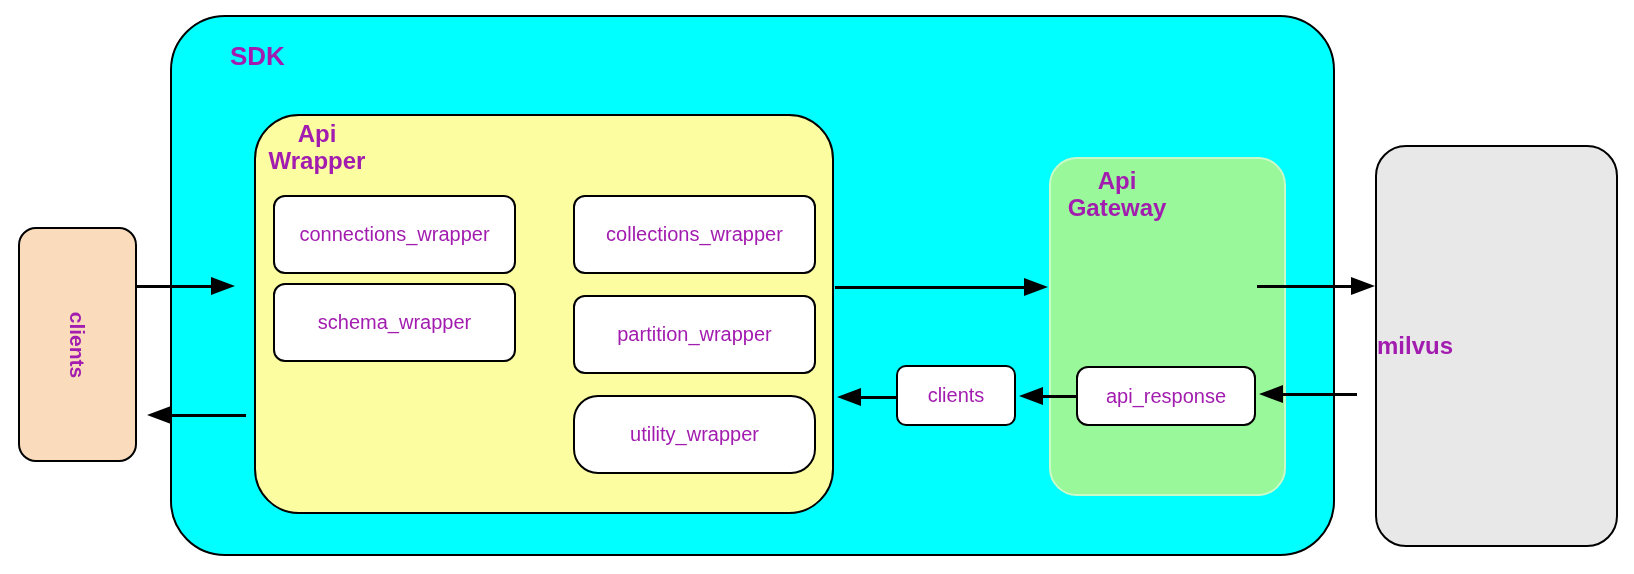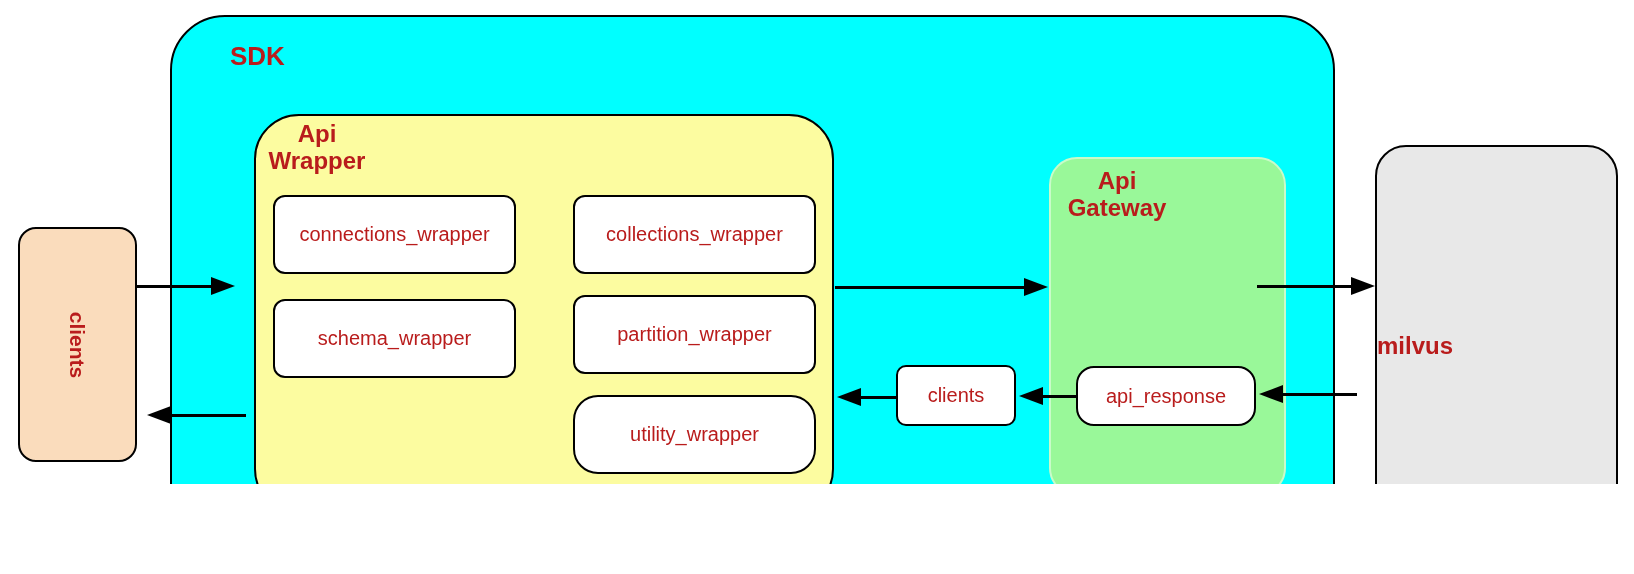--- a/index.html
+++ b/index.html
@@ -1,18 +1,18 @@
 <!DOCTYPE html>
 <html><head>
 <meta charset="utf-8">
 <style>
   html,body{margin:0;padding:0;background:#ffffff;}
   .stage{
-    position:relative;width:1634px;height:484px;background:#ffffff;
-    font-family:"Liberation Sans", sans-serif;color:#b91c1c;overflow:hidden;
+    position:relative;width:1634px;height:574px;background:#ffffff;
+    font-family:"Liberation Sans", sans-serif;color:#a21caf;overflow:hidden;
   }
   .node{position:absolute;box-sizing:border-box;}
   .bordered{border:2.5px solid #000;}
 
   
   .clients{left:18px;top:227px;width:119px;height:235px;border-radius:18px;
     display:flex;align-items:center;justify-content:center;}
   .clients-label{transform:rotate(90deg);font-weight:bold;font-size:21px;white-space:nowrap;}
 
   
@@ -24,40 +24,40 @@
     border:2.5px solid #000;border-radius:45px;box-sizing:border-box;}
   .api-wrapper-label{position:absolute;left:4px;top:4px;width:114px;text-align:center;
     font-weight:bold;font-size:24px;line-height:27px;}
 
   
   .module{position:absolute;width:243px;height:79px;border:2px solid #000;border-radius:12px;
     background:#fff;display:flex;align-items:center;justify-content:center;
     font-size:20px;box-sizing:border-box;white-space:nowrap;}
   .m-r1c1{left:17px;top:79px;}
   .m-r1c2{left:317px;top:79px;}
-  .m-r2c1{left:17px;top:183px;text-align:right;}
+  .m-r2c1{left:17px;top:167px;text-align:right;}
   .m-r2c2{left:317px;top:179px;}
   .m-r3c1{left:17px;top:279px;}
   .m-r3c2{left:317px;top:279px;border-radius:25px;}
 
   
   .checker{position:absolute;left:724px;top:348px;width:120px;height:61px;
     border:2px solid #000;border-radius:10px;background:#fff;box-sizing:border-box;
     display:flex;align-items:center;justify-content:center;font-size:20px;}
 
   
   .api-gateway{position:absolute;left:877px;top:140px;width:237px;height:339px;
     border-radius:28px;border:2px solid #c9fbc9;box-sizing:border-box;}
   .api-gateway-label{position:absolute;left:14px;top:8px;width:104px;text-align:center;
     font-weight:bold;font-size:24px;line-height:27px;}
   .gw-box{position:absolute;left:25px;width:180px;border:2px solid #000;border-radius:12px;
     background:#fff;display:flex;align-items:center;justify-content:center;
     font-size:20px;box-sizing:border-box;white-space:nowrap;}
   .gw-request{top:95px;height:62px;}
-  .gw-response{top:207px;height:60px;border-radius:18px;}
+  .gw-response{top:207px;height:60px;}
 
   
   .milvus{left:1375px;top:145px;width:243px;height:402px;border-radius:31px;
     display:flex;align-items:center;}
   .milvus-label{font-weight:bold;font-size:24px;}
 
   
   .shaft{position:absolute;height:2.5px;background:#000;}
   .head{position:absolute;width:0;height:0;border-top:9px solid transparent;border-bottom:9px solid transparent;}
   .head-right{border-left:24px solid #000;}

